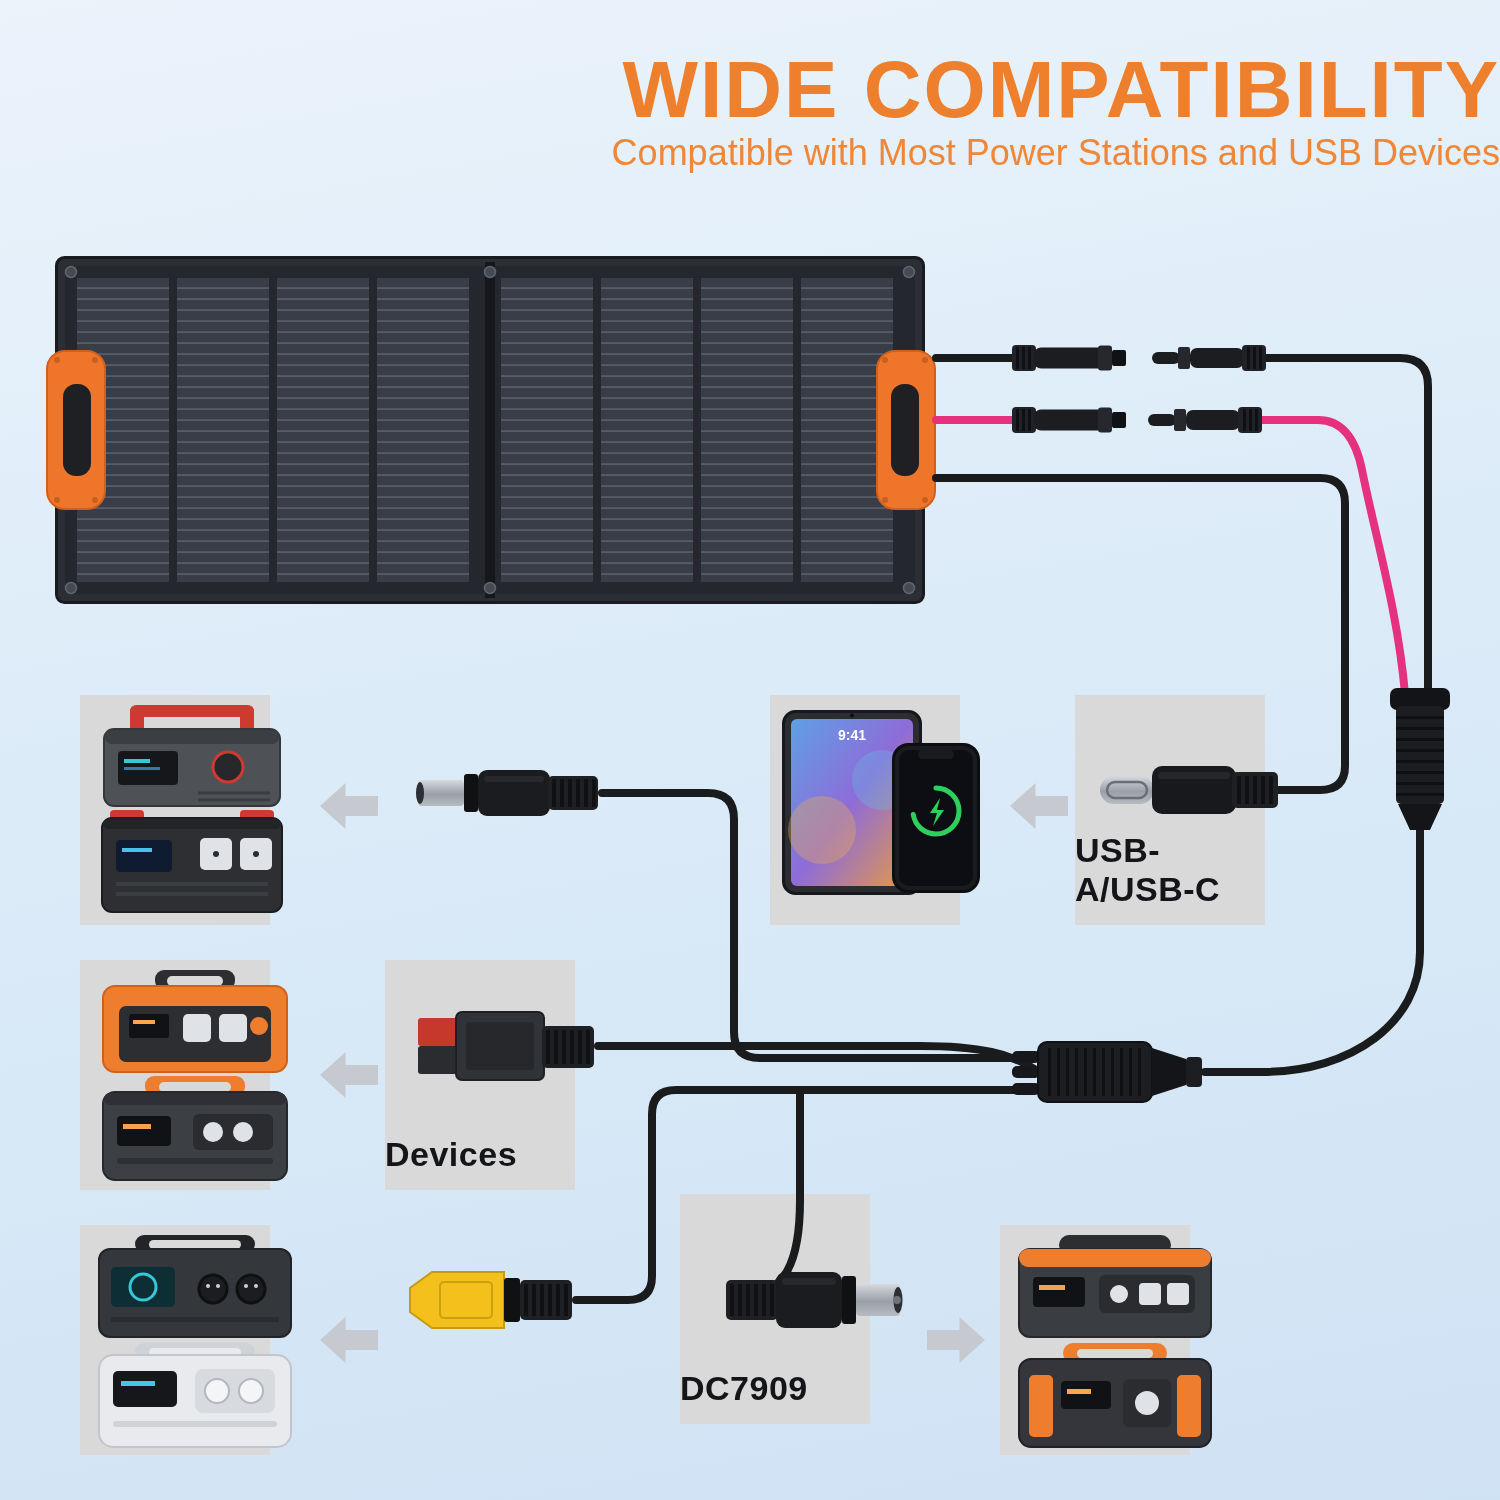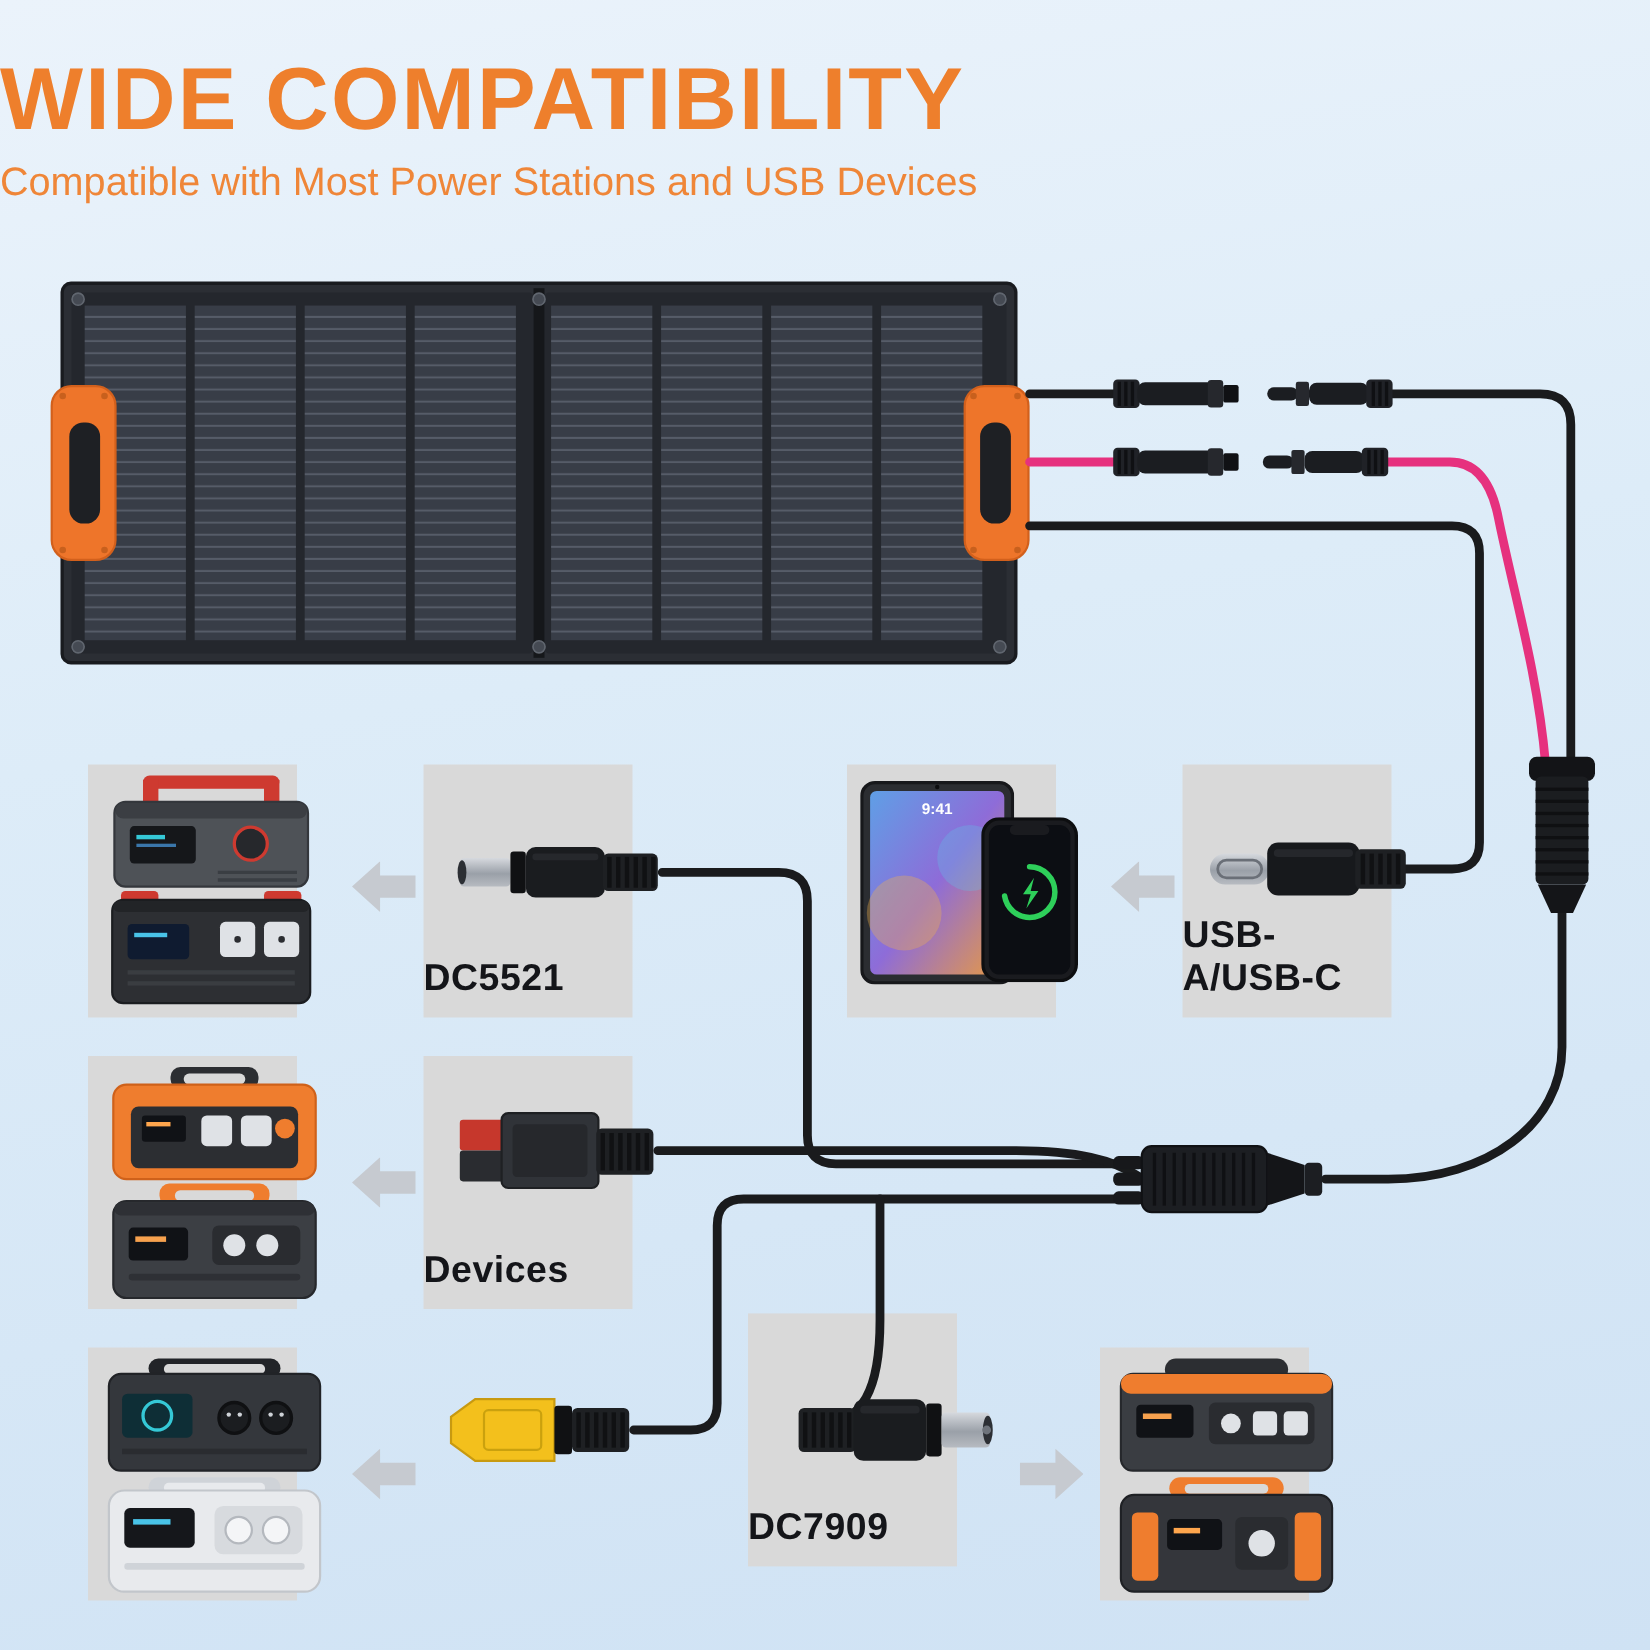--- a/index.html
+++ b/index.html
@@ -1,22 +1,22 @@
 <!DOCTYPE html>
 <html><head>
 <meta charset="utf-8">
 <style>
   *{margin:0;padding:0;box-sizing:border-box}
   html,body{width:1500px;height:1500px;overflow:hidden;background:#dfebf7}
   .canvas{position:relative;width:1500px;height:1500px;
     background:linear-gradient(170deg,#ebf3fb 0%,#ddecf8 40%,#cfe2f4 100%);
     font-family:"Liberation Sans",sans-serif}
-  .header{position:absolute;top:48px;left:0;width:100%;text-align:left}
+  .header{position:absolute;top:48px;left:0;width:100%;text-align:right}
   .title{font-size:80px;font-weight:800;color:#ee7f2c;letter-spacing:2px;line-height:1.05}
-  .subtitle{margin-top:12px;font-size:36px;font-weight:500;color:#ef8638}
+  .subtitle{font-size:36px;font-weight:500;color:#ef8638}
   .gbox{position:absolute;width:190px;height:230px;background:#d9d9d9}
   .box-label{position:absolute;left:0;right:0;bottom:16px;text-align:left;
     font-size:34px;font-weight:700;color:#141519;letter-spacing:.5px}
   .arrow{position:absolute;width:58px;height:46px;background:#c6cad0}
   .arrow.left{clip-path:polygon(0 50%,44% 0,44% 28%,100% 28%,100% 72%,44% 72%,44% 100%)}
   .arrow.right{clip-path:polygon(100% 50%,56% 0,56% 28%,0 28%,0 72%,56% 72%,56% 100%)}
   .abs{position:absolute}
   .overlay{position:absolute;left:0;top:0;width:1500px;height:1500px;pointer-events:none}
 </style>
 </head>
@@ -103,23 +103,20 @@
       <rect x="22" y="40" width="30" height="4" fill="#49c3e8"></rect>
       <rect x="100" y="30" width="32" height="32" rx="5" fill="#dfe2e6"></rect>
         <rect x="140" y="30" width="32" height="32" rx="5" fill="#dfe2e6"></rect>
       <circle cx="116" cy="46" r="3" fill="#2b2d31"></circle>
         <circle cx="156" cy="46" r="3" fill="#2b2d31"></circle>
       <rect x="16" y="74" width="152" height="4" fill="#3a3d41"></rect>
         <rect x="16" y="84" width="152" height="4" fill="#3a3d41"></rect>
     </svg>
   </div>
 
-  <div class="gbox" style="left:385px;top:695px">
-    <div class="box-label">DC5521</div>
-  </div>
 
   <div class="gbox" style="left:770px;top:695px">
     <svg class="abs" style="left:12px;top:15px" width="140" height="185" viewBox="0 0 140 185">
       <defs>
         <linearGradient id="padg" x1="0" y1="0" x2="1" y2="1">
           <stop offset="0" stop-color="#5f9fe6"></stop>
             <stop offset=".5" stop-color="#8e6cd8"></stop>
             <stop offset="1" stop-color="#e89a41"></stop>
         </linearGradient>
       </defs>

